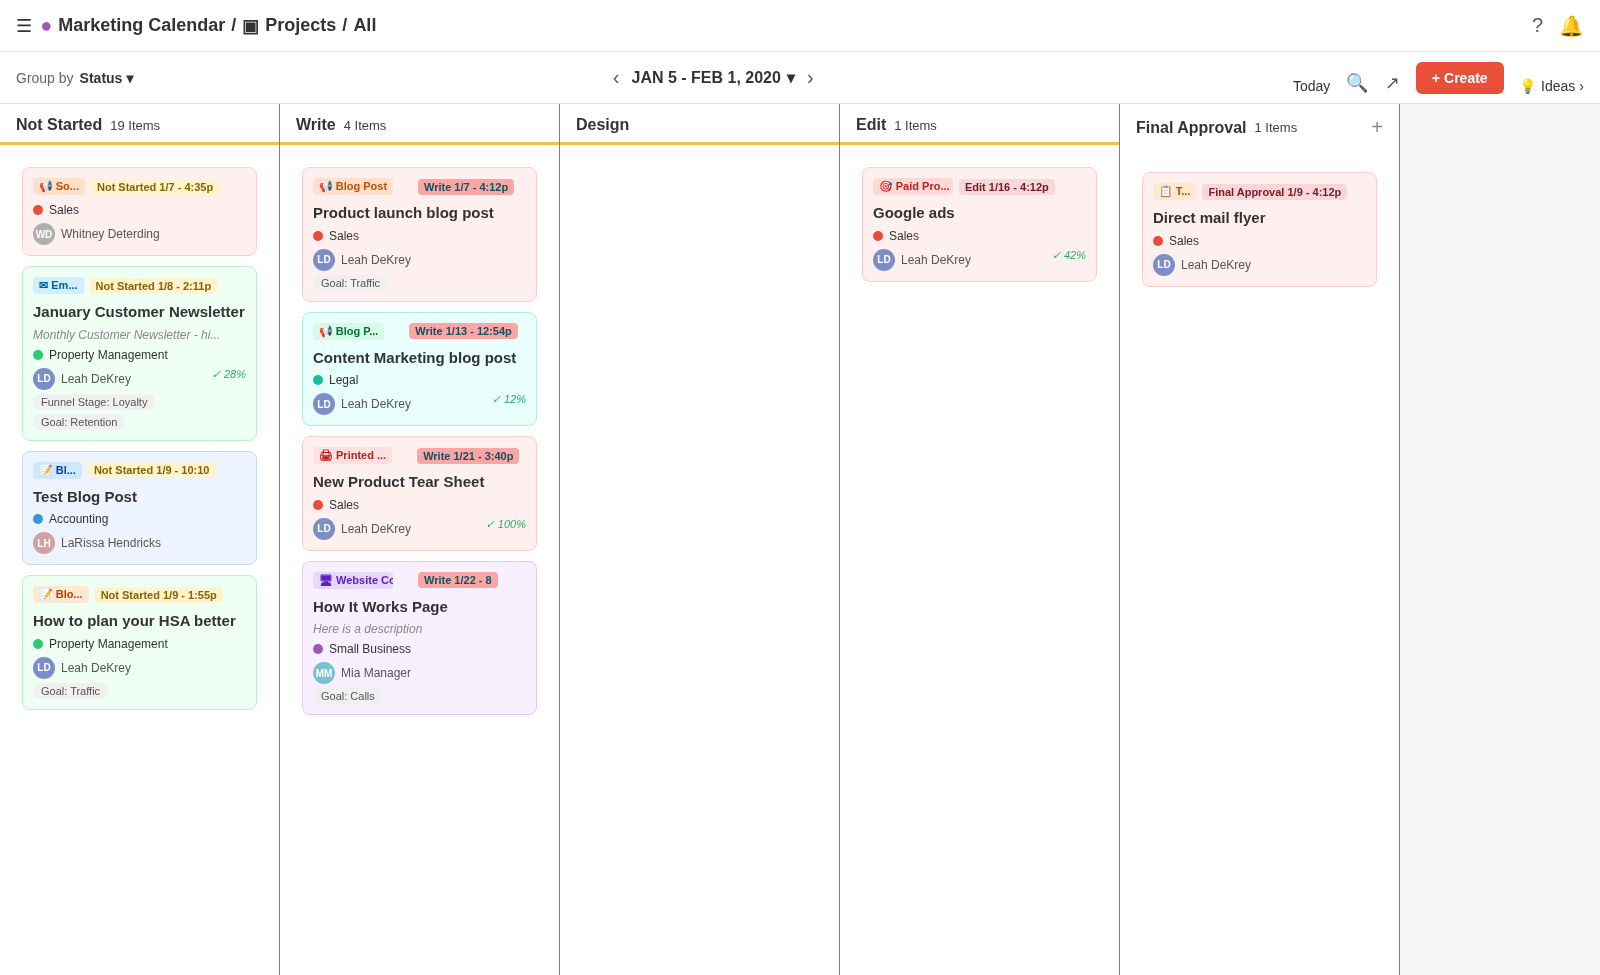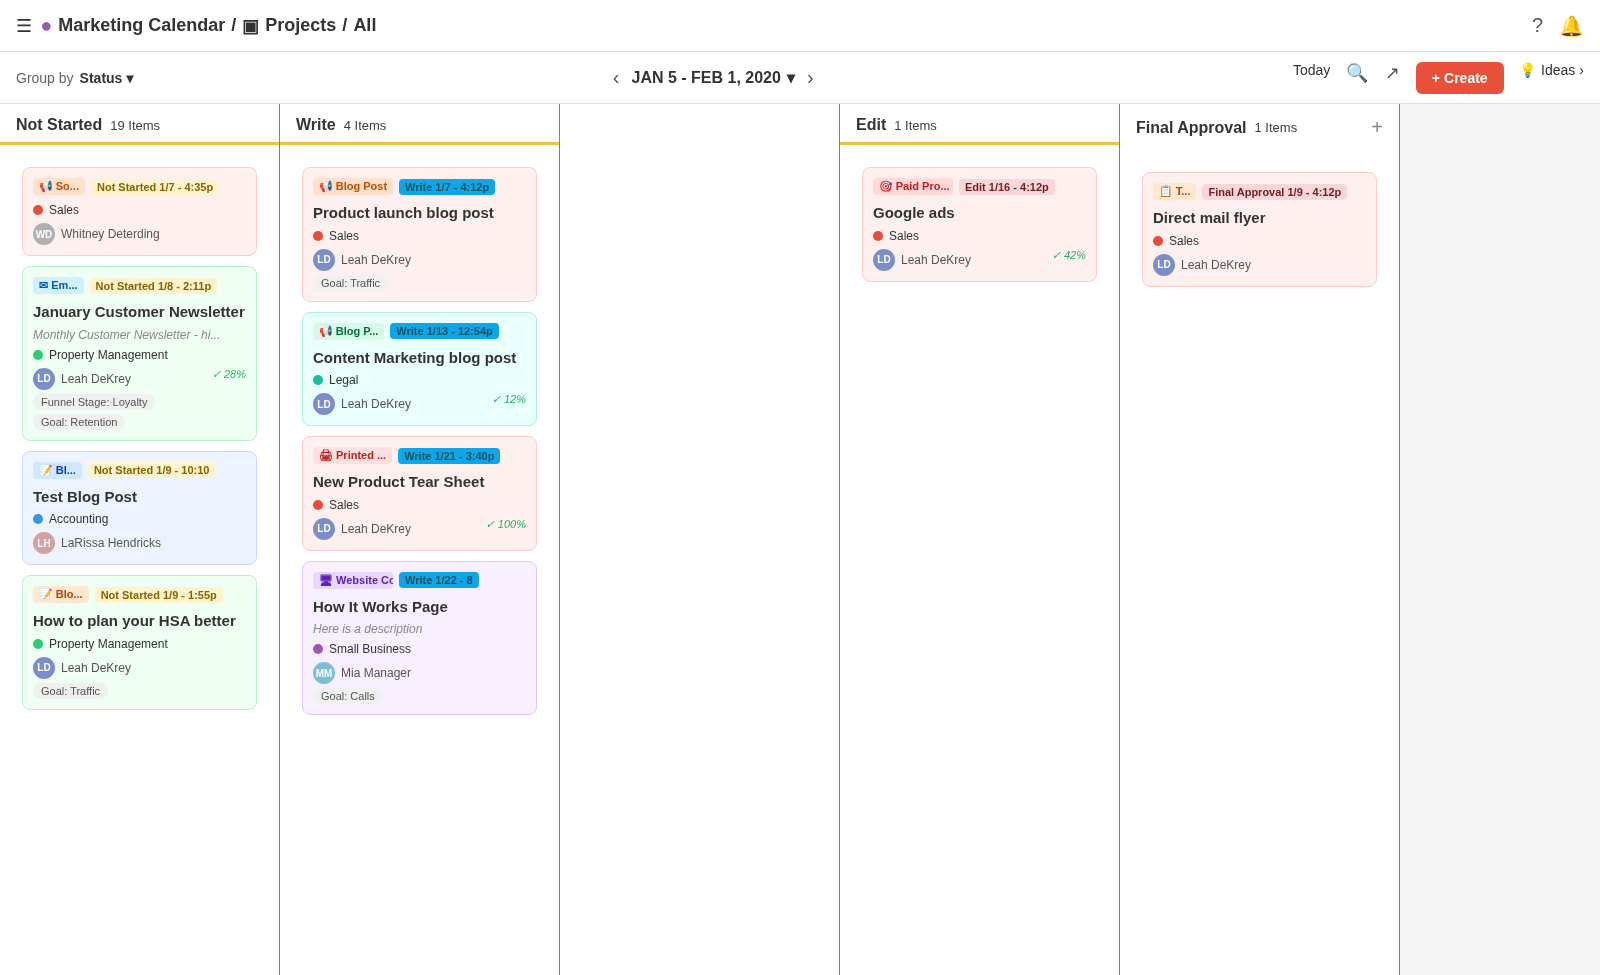--- a/index.html
+++ b/index.html
@@ -26,21 +26,21 @@
     .toolbar-left .status-btn {
       display: flex; align-items: center; gap: 4px; font-weight: 600; color: #333;
       cursor: pointer; background: none; border: none; font-size: 14px;
     }
     .toolbar-center { display: flex; align-items: center; gap: 12px; }
     .toolbar-center .nav-btn { background: none; border: none; font-size: 20px; cursor: pointer; color: #555; }
     .toolbar-center .date-range {
       font-size: 16px; font-weight: 600; cursor: pointer;
       display: flex; align-items: center; gap: 6px;
     }
-    .toolbar-right { display: flex; align-items: flex-start; gap: 16px; }
+    .toolbar-right { display: flex; align-items: flex-end; gap: 16px; }
     .toolbar-right .today-btn { font-size: 14px; cursor: pointer; background: none; border: none; color: #333; }
     .toolbar-right .icon-btn { background: none; border: none; font-size: 18px; cursor: pointer; color: #555; }
     .create-btn {
       background: #e8503a; color: #fff; border: none; border-radius: 6px;
       padding: 8px 16px; font-size: 14px; font-weight: 600; cursor: pointer;
       display: flex; align-items: center; gap: 4px;
     }
     .ideas-btn {
       display: flex; align-items: center; gap: 4px; font-size: 14px;
       cursor: pointer; background: none; border: none; color: #333;
@@ -104,21 +104,21 @@
     .badge-bl { background: #d0e8ff; color: #0040c0; }
     .badge-blo { background: #ffe8d0; color: #c04000; }
     .badge-blog { background: #ffe0cc; color: #c05000; }
     .badge-blogp { background: #d8f8e8; color: #007040; }
     .badge-printed { background: #ffe0e0; color: #c02020; }
     .badge-website { background: #e8d8ff; color: #6020c0; }
     .badge-paid { background: #ffd8d8; color: #c02020; }
     .badge-t { background: #ffe8d0; color: #c04000; }
 
     .status-ns { background: #fff3cd; color: #856404; }
-    .status-write { background: #0ea5e9; color: #0c5460; }
+    .status-write { background: #fca5a5; color: #0c5460; margin-left: 19px; }
     .status-edit { background: #f8d7da; color: #721c24; }
     .status-final { background: #f8d7da; color: #721c24; }
   </style>
 </head>
 <body>
 
 <div class="top-nav">
   <div class="top-nav-left">
     <span class="menu-icon">☰</span>
     <div class="breadcrumb">
@@ -302,20 +302,26 @@
             <span>Small Business</span>
           </div><div class="card-footer">
             <div style="display: flex; align-items: center; gap: 6px;">
               <div class="avatar mia" style="background: rgb(123, 191, 212);">MM</div>
               <span style="font-size: 12px; color: rgb(85, 85, 85);">Mia Manager</span>
             </div>
           </div><span class="tag-pill">Goal: Calls</span> </div>
       </div>
     </div>
     <div class="column col-design" style="flex: 1 1 0%;">
+      <div class="column-header">
+        <div class="col-title">
+          <span style="font-weight: 700;">Design</span>
+          <span class="col-count"></span>
+        </div>
+      </div>
       <div class="column-body"></div>
     </div>
     <div class="column col-edit" style="flex: 1 1 0%;">
       <div class="column-header">
         <div class="col-title">
           <span style="font-weight: 700;">Edit</span>
           <span class="col-count">1 Items</span>
         </div>
       </div>
       <div class="column-body">

